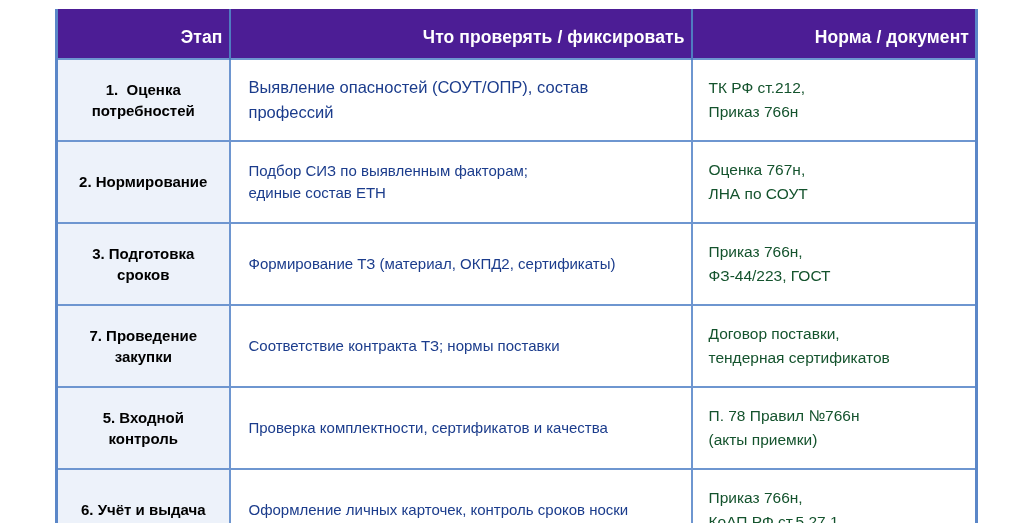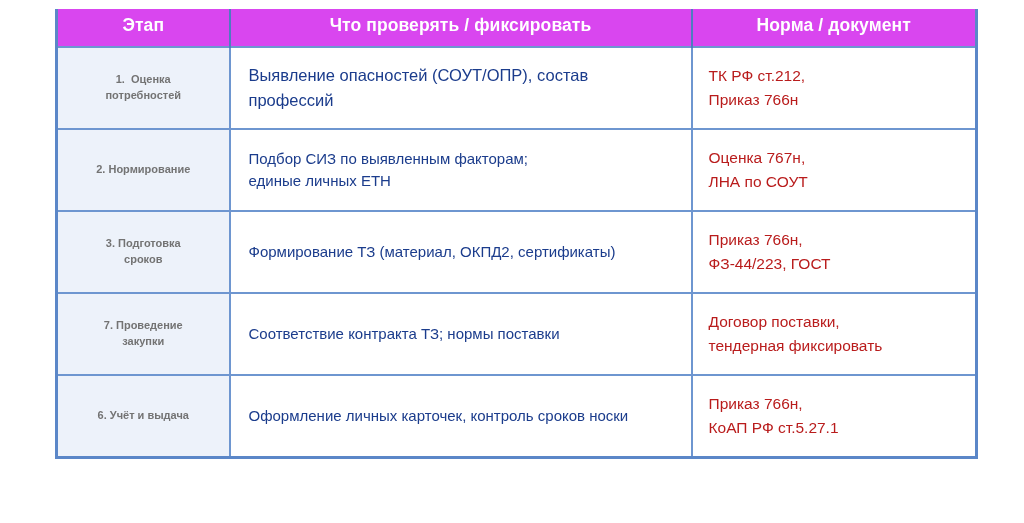--- a/index.html
+++ b/index.html
@@ -31,66 +31,66 @@
     border-left: 3px solid #5B87C8;
     border-right: 3px solid #5B87C8;
     border-bottom: 3px solid #5B87C8;
   }
 
   table.stage-table col.c1 { width: 173px; }
   table.stage-table col.c2 { width: 462px; }
   table.stage-table col.c3 { width: 285px; }
 
   thead th {
-    background: #d946ef;
+    background: #4c1d95;
     color: #ffffff;
     font-size: 17.5px;
     font-weight: bold;
-    text-align: center;
-    padding: 6px 6px 10px 6px;
+    text-align: right;
+    padding: 18px 6px 10px 6px;
     border-left: 2px solid #4F7CC0;
     border-right: 2px solid #4F7CC0;
     letter-spacing: 0.1px;
     white-space: nowrap;
   }
   thead th:first-child { border-left: none; }
   thead th:last-child  { border-right: none; }
 
   tbody td {
     border-top: 2px solid #6E96D0;
     border-left: 2px solid #6E96D0;
     border-right: 2px solid #6E96D0;
     vertical-align: middle;
     background: #ffffff;
   }
   tbody td:first-child { border-left: none; }
   tbody td:last-child  { border-right: none; }
 
   td.stage-cell {
     background: #EDF2FA;
-    color: #737373;
-    font-size: 11px;
+    color: #000000;
+    font-size: 15px;
     font-weight: bold;
     text-align: center;
     padding: 12px 8px;
     line-height: 1.42;
   }
   td.stage-cell .num { white-space: pre; }
 
   td.check-cell {
     color: #1B3C8C;
     font-size: 15px;
     padding: 12px 14px 12px 18px;
     line-height: 1.5;
     border-radius: 10px;
   }
   td.check-cell.big { font-size: 16.5px; }
 
   td.norm-cell {
-    color: #b91c1c;
+    color: #14532d;
     font-size: 15.5px;
     padding: 12px 10px 12px 16px;
     line-height: 1.55;
   }
 
   .row-h-tall td { height: 56px; }
 
   .line { display: block; }
 </style>
 </head>
@@ -127,21 +127,21 @@
         </td>
       </tr>
 
       <tr class="row-h-tall">
         <td class="stage-cell">
           <span class="line num">2. Нормирование</span>
 
         </td>
         <td class="check-cell">
           <span class="line">Подбор СИЗ по выявленным факторам;</span>
-          <span class="line">единые личных ЕТН</span>
+          <span class="line">единые состав ЕТН</span>
         </td>
         <td class="norm-cell">
           <span class="line">Оценка 767н,</span>
           <span class="line">ЛНА по СОУТ</span>
         </td>
       </tr>
 
       <tr class="row-h-tall">
         <td class="stage-cell">
           <span class="line num">3. Подготовка</span>
@@ -159,24 +159,37 @@
       <tr class="row-h-tall">
         <td class="stage-cell">
           <span class="line num">7. Проведение</span>
           <span class="line">закупки</span>
         </td>
         <td class="check-cell">
           <span class="line">Соответствие контракта  ТЗ; нормы поставки</span>
         </td>
         <td class="norm-cell">
           <span class="line">Договор поставки,</span>
-          <span class="line">тендерная фиксировать</span>
-        </td>
-      </tr>
-
+          <span class="line">тендерная сертификатов</span>
+        </td>
+      </tr>
+
+      <tr class="row-h-tall">
+        <td class="stage-cell">
+          <span class="line num">5. Входной</span>
+          <span class="line">контроль</span>
+        </td>
+        <td class="check-cell">
+          <span class="line">Проверка комплектности, сертификатов и качества</span>
+        </td>
+        <td class="norm-cell">
+          <span class="line">П. 78 Правил №766н</span>
+          <span class="line">(акты приемки)</span>
+        </td>
+      </tr>
 
       <tr class="row-h-tall">
         <td class="stage-cell">
           <span class="line num">6. Учёт и выдача</span>
 
         </td>
         <td class="check-cell">
           <span class="line">Оформление личных карточек, контроль сроков носки</span>
         </td>
         <td class="norm-cell">

